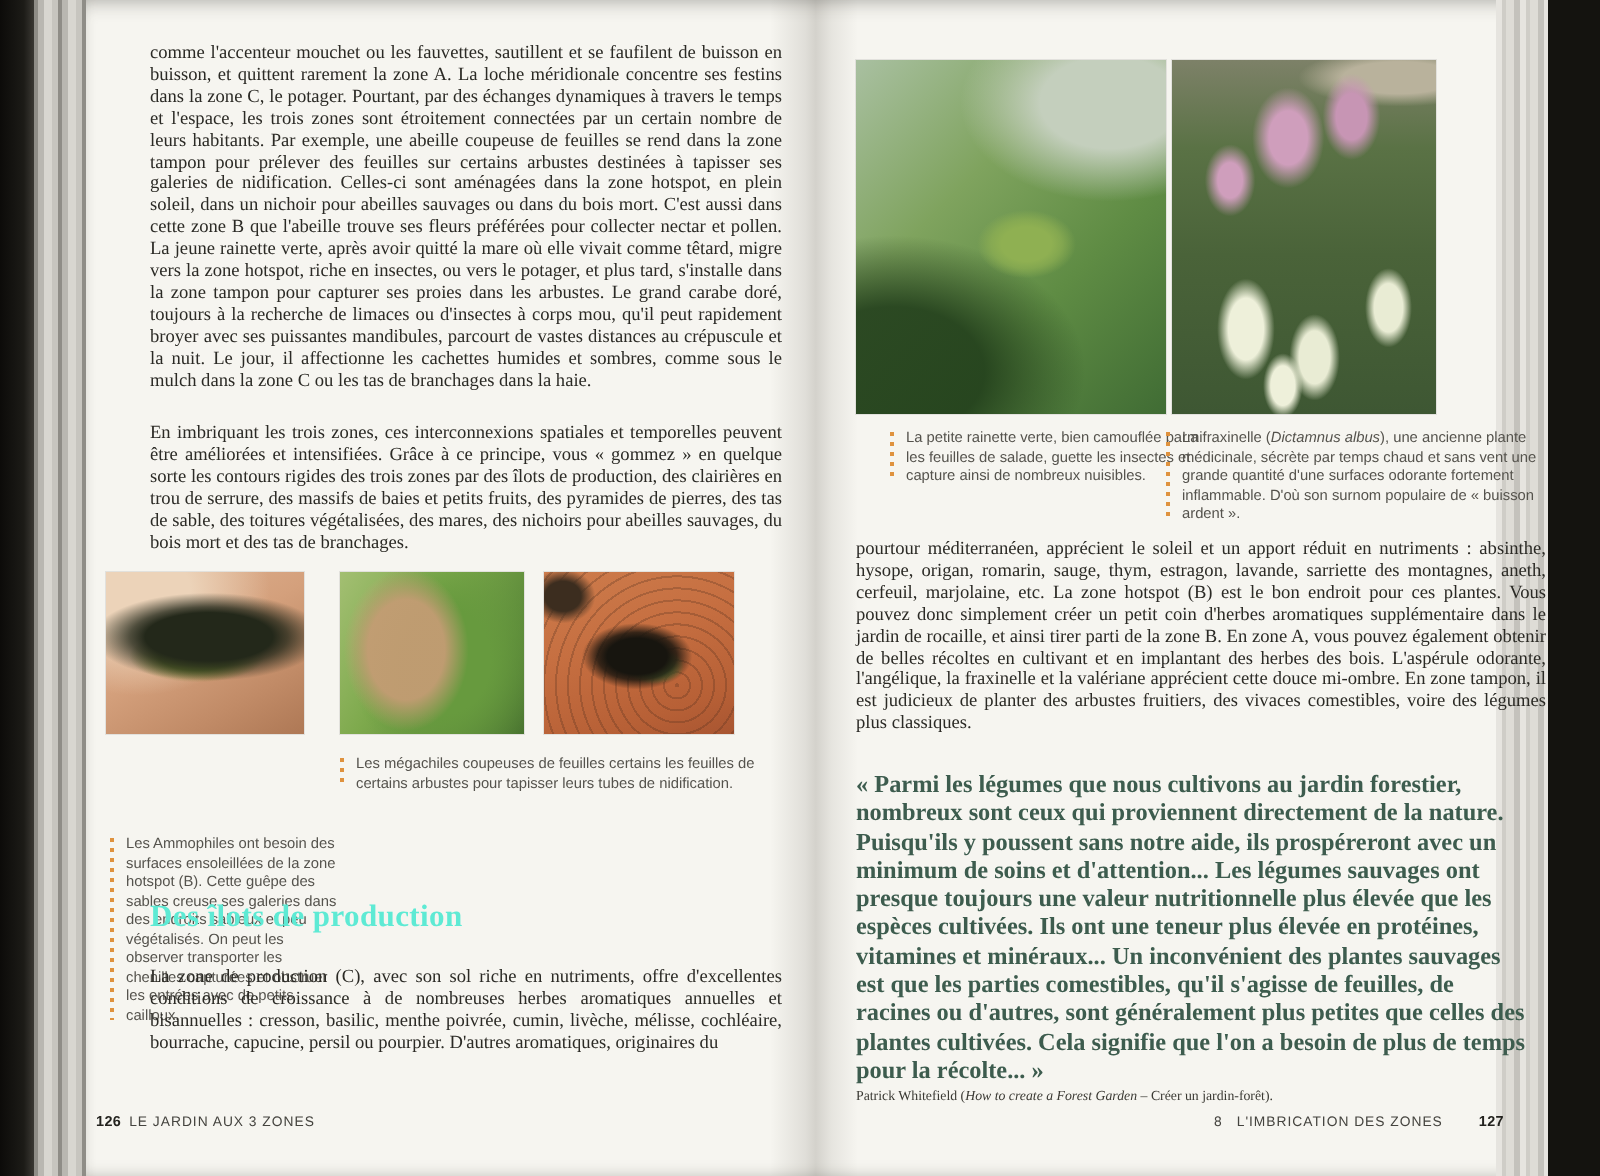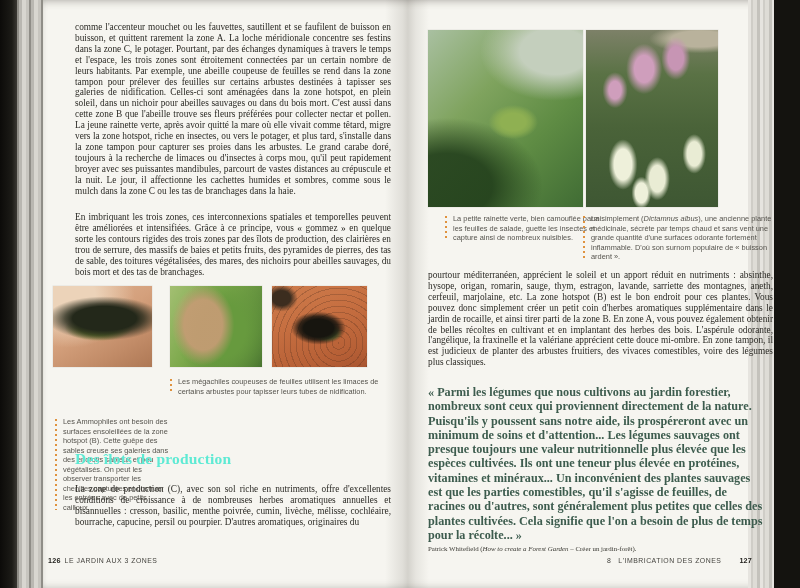--- a/index.html
+++ b/index.html
@@ -133,40 +133,40 @@
     <p class="body-text lp-para2">En imbriquant les trois zones, ces interconnexions spatiales et temporelles peuvent être améliorées et intensifiées. Grâce à ce principe, vous « gommez » en quelque sorte les contours rigides des trois zones par des îlots de production, des clairières en trou de serrure, des massifs de baies et petits fruits, des pyramides de pierres, des tas de sable, des toitures végétalisées, des mares, des nichoirs pour abeilles sauvages, du bois mort et des tas de branchages.</p>
 
     <figure class="photo ph-ammophile"></figure>
     <figure class="photo ph-leaf"></figure>
     <figure class="photo ph-bee"></figure>
 
     <p class="caption lp-cap-ammophile">
       <span>Les Ammophiles ont besoin des surfaces ensoleillées de la zone hotspot (B). Cette guêpe des sables creuse ses galeries dans des endroits sableux et peu végétalisés. On peut les observer transporter les chenilles capturées et obstruer les entrées avec de petits cailloux.</span>
     </p>
     <p class="caption lp-cap-megachile">
-      <span>Les mégachiles coupeuses de feuilles utilisent les limaces de certains arbustes pour tapisser leurs tubes de nidification.</span>
+      <span>Les mégachiles coupeuses de feuilles certains les feuilles de certains arbustes pour tapisser leurs tubes de nidification.</span>
     </p>
 
     <h2 class="section-heading lp-heading">Des îlots de production</h2>
     <p class="body-text lp-para3">La zone de production (C), avec son sol riche en nutriments, offre d'excellentes conditions de croissance à de nombreuses herbes aromatiques annuelles et bisannuelles : cresson, basilic, menthe poivrée, cumin, livèche, mélisse, cochléaire, bourrache, capucine, persil ou pourpier. D'autres aromatiques, originaires du</p>
 
     <footer class="page-footer lp-footer">
       <span class="pagenum">126</span><span>LE JARDIN AUX 3 ZONES</span>
     </footer>
   </section>
 
   <section>
     <figure class="photo ph-frog"></figure>
     <figure class="photo ph-fraxinelle"></figure>
 
     <p class="caption rp-cap-frog">
       <span>La petite rainette verte, bien camouflée parmi les feuilles de salade, guette les insectes et capture ainsi de nombreux nuisibles.</span>
     </p>
     <p class="caption rp-cap-fraxinelle">
-      <span>La simplement (</span><i class="lat">Dictamnus albus</i><span>), une ancienne plante médicinale, sécrète par temps chaud et sans vent une grande quantité d'une surfaces odorante fortement inflammable. D'où son surnom populaire de « buisson ardent ».</span>
+      <span>La fraxinelle (</span><i class="lat">Dictamnus albus</i><span>), une ancienne plante médicinale, sécrète par temps chaud et sans vent une grande quantité d'une surfaces odorante fortement inflammable. D'où son surnom populaire de « buisson ardent ».</span>
     </p>
 
     <p class="body-text rp-para1">pourtour méditerranéen, apprécient le soleil et un apport réduit en nutriments : absinthe, hysope, origan, romarin, sauge, thym, estragon, lavande, sarriette des montagnes, aneth, cerfeuil, marjolaine, etc. La zone hotspot (B) est le bon endroit pour ces plantes. Vous pouvez donc simplement créer un petit coin d'herbes aromatiques supplémentaire dans le jardin de rocaille, et ainsi tirer parti de la zone B. En zone A, vous pouvez également obtenir de belles récoltes en cultivant et en implantant des herbes des bois. L'aspérule odorante, l'angélique, la fraxinelle et la valériane apprécient cette douce mi-ombre. En zone tampon, il est judicieux de planter des arbustes fruitiers, des vivaces comestibles, voire des légumes plus classiques.</p>
 
     <blockquote class="quote rp-quote">« Parmi les légumes que nous cultivons au jardin forestier, nombreux sont ceux qui proviennent directement de la nature. Puisqu'ils y poussent sans notre aide, ils prospéreront avec un minimum de soins et d'attention... Les légumes sauvages ont presque toujours une valeur nutritionnelle plus élevée que les espèces cultivées. Ils ont une teneur plus élevée en protéines, vitamines et minéraux... Un inconvénient des plantes sauvages est que les parties comestibles, qu'il s'agisse de feuilles, de racines ou d'autres, sont généralement plus petites que celles des plantes cultivées. Cela signifie que l'on a besoin de plus de temps pour la récolte... »</blockquote>
 
     <p class="attribution rp-attribution">
       <span>Patrick Whitefield (</span><i>How to create a Forest Garden</i><span> – Créer un jardin-forêt).</span>
     </p>
 

